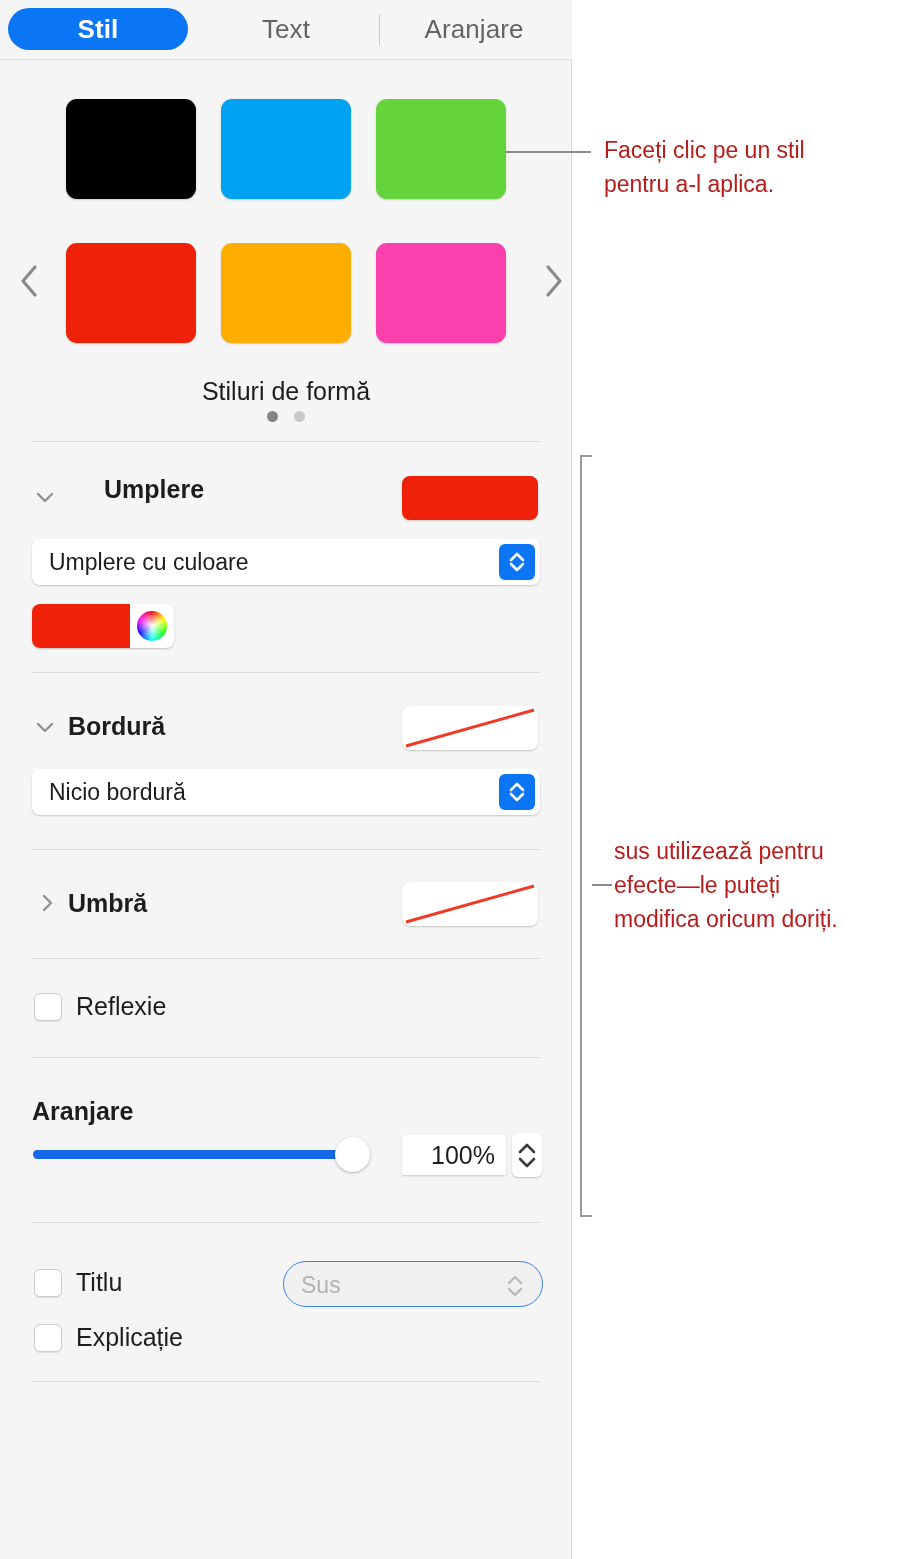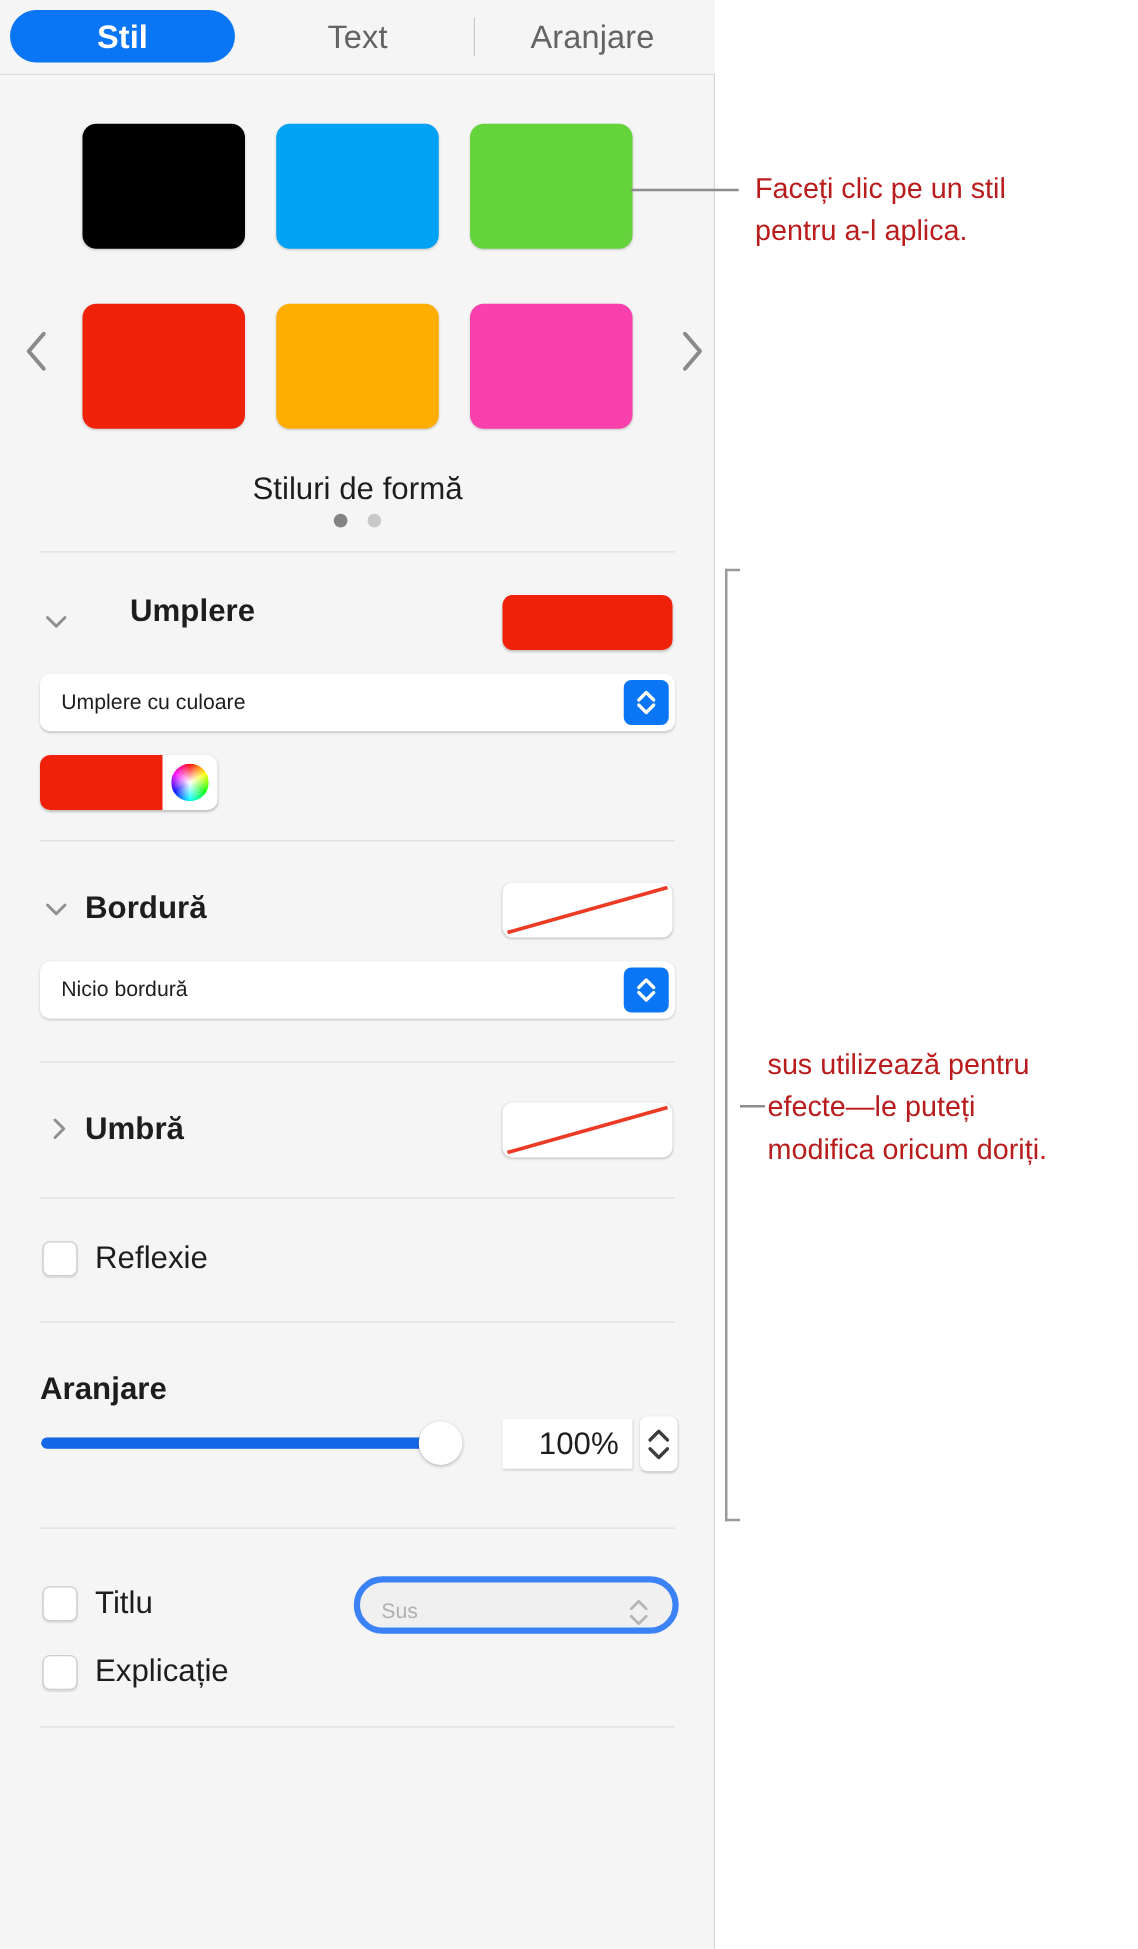--- a/index.html
+++ b/index.html
@@ -146,38 +146,38 @@
     background: #ffffff;
     border-radius: 8px;
     box-shadow: 0 1px 2px rgba(0,0,0,.20);
     box-sizing: border-box;
   }
   .popup-label {
     position: absolute;
     left: 17px; top: 0;
     height: 46px;
     line-height: 46px;
-    font-size: 17px;
+    font-size: 23px;
     color: #1d1d1d;
   }
   .popup-stepper {
     position: absolute;
     right: 5px; top: 5px;
     width: 36px; height: 36px;
     border-radius: 6px;
     background: #0a76f6;
   }
   .popup-stepper svg { display: block; margin: 5px auto 0; }
 
   
   .popup.quiet {
     background: #f0f0f0;
     border-radius: 23px;
     box-shadow: none;
-    border: 5px solid #3b82f6;
+    border: 1px solid #3b82f6;
   }
   .popup.quiet .popup-label { color: #b2b2b2; }
   .popup.quiet .popup-chevrons {
     position: absolute;
     right: 16px; top: 11px;
     color: #b6b6b6;
   }
   .popup.quiet .popup-chevrons svg { display: block; }
 
   

